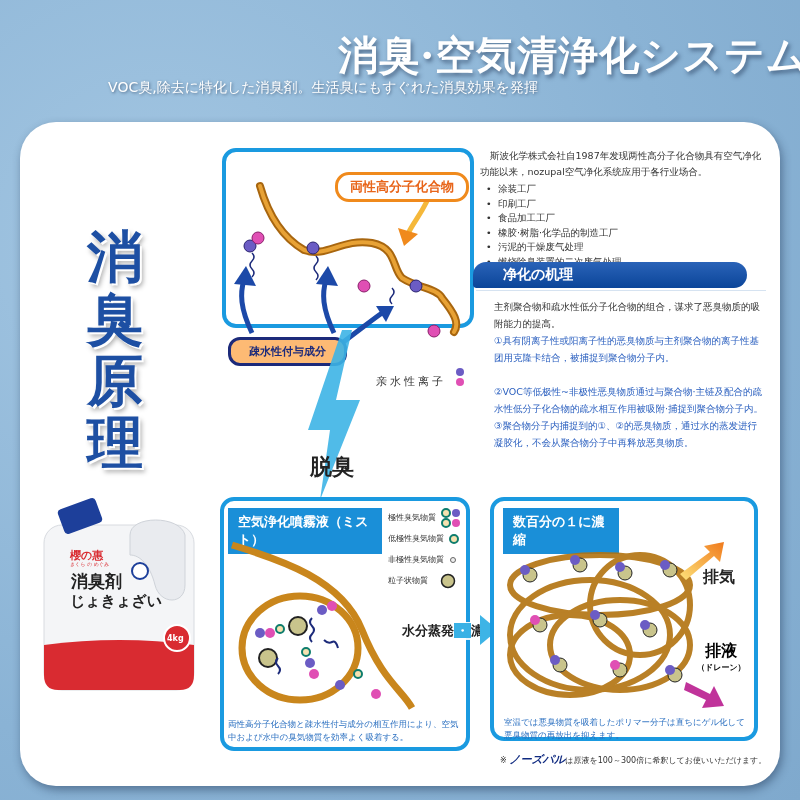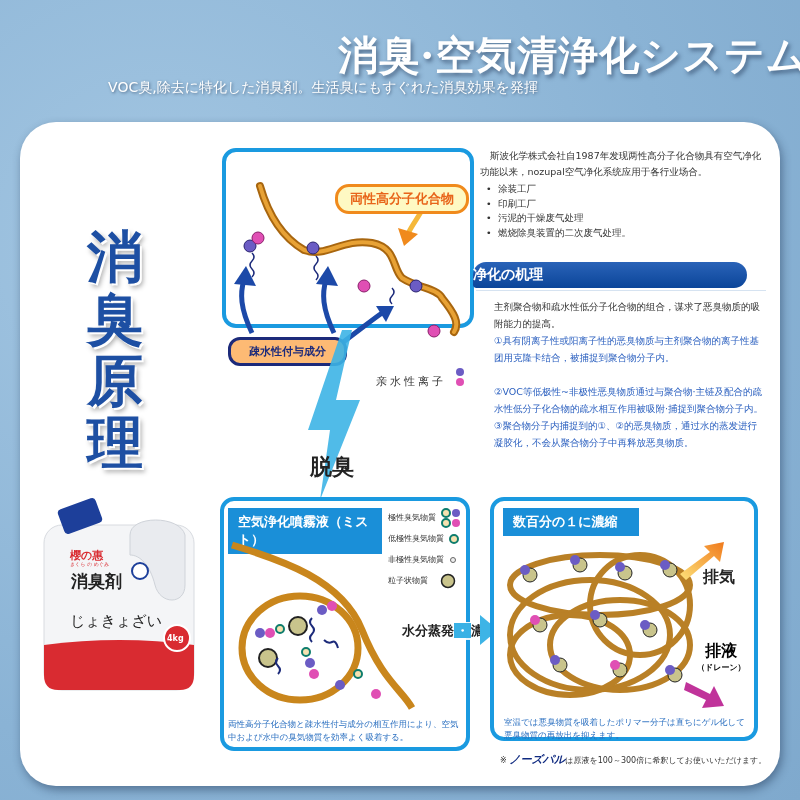--- a/index.html
+++ b/index.html
@@ -32,22 +32,22 @@
     text-shadow: 2px 2px 0 #fff, 3px 4px 5px rgba(0,0,0,0.35);
   }
   .panel {
     position: absolute; border: 4px solid #1a9ae0; border-radius: 14px; background: #fff;
   }
   .p1 { left: 222px; top: 148px; width: 252px; height: 180px; }
   .p2 { left: 220px; top: 497px; width: 250px; height: 254px; }
   .p3 { left: 490px; top: 497px; width: 268px; height: 244px; }
   svg { position: absolute; overflow: visible; }
   .tag-orange {
-    position: absolute; left: 335px; top: 184px; border: 3px solid #f08a1c; border-radius: 14px;
-    background: #fef9c3; padding: 3px 12px; font-size: 13px; font-weight: bold; color: #e8651a;
+    position: absolute; left: 335px; top: 172px; border: 3px solid #f08a1c; border-radius: 14px;
+    background: #ffffff; padding: 3px 12px; font-size: 13px; font-weight: bold; color: #e8651a;
   }
   .tag-navy {
     position: absolute; left: 228px; top: 337px; border: 3px solid #1c2a7a; border-radius: 12px;
     background: #fdba74; padding: 4px 18px; font-size: 11px; font-weight: bold; color: #1c2a7a;
   }
   .hydro {
     position: absolute; left: 376px; top: 374px; font-size: 11px; color: #333; letter-spacing: 3px;
   }
   .deodor {
     position: absolute; left: 310px; top: 452px; font-family: "DejaVu Serif", serif;
@@ -55,21 +55,21 @@
   }
   .intro {
     position: absolute; left: 480px; top: 148px; width: 285px; font-size: 9.5px; line-height: 16px; color: #333;
   }
   .intro ul { list-style: none; margin-top: 2px; }
   .intro li { padding-left: 18px; position: relative; line-height: 14.5px; }
   .intro li::before { content: "•"; position: absolute; left: 6px; }
   .mech-bar {
     position: absolute; left: 473px; top: 262px; width: 274px; height: 26px;
     background: linear-gradient(#2a63b8, #0b4599); border-radius: 14px 14px 14px 4px;
-    color: #fff; font-size: 14px; font-weight: bold; padding: 4px 0;
+    color: #fff; font-size: 14px; font-weight: bold; padding: 4px 30px;
   }
   .mech-line { position: absolute; left: 476px; top: 290px; width: 290px; height: 1px; background: #d6e3f1; }
   .mech {
     position: absolute; left: 494px; top: 298px; width: 270px; font-size: 9.5px; line-height: 17px; color: #333;
   }
   .mech .blue { color: #2a5fbf; }
   .mech p { margin-bottom: 0; }
   .mech .gap { height: 17px; }
   .p-head {
     position: absolute; background: #1a8fd8; color: #fff; font-weight: bold; font-size: 13px;
@@ -138,20 +138,22 @@
 <svg style="left:300px;top:330px" width="80" height="170" viewBox="0 0 80 170">
   <polygon points="42,0 52,0 36,70 60,70 20,170 30,100 8,100" fill="#3db4e6" opacity="0.9"></polygon>
 </svg>
 <div class="deodor">脱臭</div>
 
 <div class="intro">
   <p style="text-indent:10px">斯波化学株式会社自1987年发现两性高分子化合物具有空气净化功能以来，nozupal空气净化系统应用于各行业场合。</p>
   <ul>
     <li>涂装工厂</li>
     <li>印刷工厂</li>
+    <li>食品加工工厂</li>
+    <li>橡胶·树脂·化学品的制造工厂</li>
     <li>污泥的干燥废气处理</li>
     <li>燃烧除臭装置的二次废气处理。</li>
   </ul>
 </div>
 
 <div class="mech-bar">净化の机理</div>
 <div class="mech-line"></div>
 <div class="mech">
   <p>主剂聚合物和疏水性低分子化合物的组合，谋求了恶臭物质的吸附能力的提高。</p>
   <p class="blue">①具有阴离子性或阳离子性的恶臭物质与主剂聚合物的离子性基团用克隆卡结合，被捕捉到聚合物分子内。</p>
@@ -212,21 +214,21 @@
   <path d="M102 100 q4 4 8 2 q4 -2 6 6" stroke="#1c2a7a" stroke-width="2" fill="none"></path>
 </svg>
 <div class="caption" style="left:228px;top:718px;width:236px;">両性高分子化合物と疎水性付与成分の相互作用により、空気中および水中の臭気物質を効率よく吸着する。</div>
 
 <div class="evap"><span>水分蒸発</span><span class="dot">・</span><span>濃縮</span></div>
 <svg style="left:480px;top:615px" width="20" height="30">
     <polygon points="0,0 18,15 0,30" fill="#3db4e6"></polygon>
   </svg>
 
 <div class="panel p3"></div>
-<div class="p-head" style="left:503px;top:508px;width:136px;">数百分の１に濃縮</div>
+<div class="p-head" style="left:503px;top:508px;width:116px;">数百分の１に濃縮</div>
 <svg style="left:500px;top:545px" width="200" height="160" viewBox="0 0 200 160">
   <g fill="none" stroke="#b2730f" stroke-width="6" opacity="0.9">
     <ellipse cx="100" cy="40" rx="90" ry="30"></ellipse>
     <ellipse cx="90" cy="90" rx="80" ry="55"></ellipse>
     <ellipse cx="120" cy="100" rx="70" ry="45"></ellipse>
     <ellipse cx="70" cy="110" rx="60" ry="40"></ellipse>
     <ellipse cx="140" cy="60" rx="50" ry="50"></ellipse>
   </g>
   <g>
     <circle cx="30" cy="30" r="7" fill="#c9c48c" stroke="#222"></circle>
@@ -273,14 +275,14 @@
   <rect x="4" y="30" width="150" height="165" rx="18" fill="#f4f5f7" stroke="#d8dbe0"></rect>
   <path d="M90 40 C90 20 140 20 145 40 L145 90 C145 110 120 110 115 90 C110 70 100 60 90 60 Z" fill="#e9ebef" stroke="#cfd3d9"></path>
   <rect x="20" y="8" width="40" height="26" rx="4" fill="#1d3f9a" transform="rotate(-20 40 21)"></rect>
   <path d="M4 150 Q80 140 154 150 L154 180 Q154 195 140 195 L18 195 Q4 195 4 180 Z" fill="#d92b31"></path>
   <circle cx="137" cy="143" r="13" fill="#d92b31" stroke="#fff" stroke-width="2"></circle>
   <circle cx="100" cy="76" r="8" fill="#fff" stroke="#1d3f9a" stroke-width="2"></circle>
 </svg>
 <div style="position:absolute;left:70px;top:548px;font-size:11px;font-weight:bold;color:#d92b31;">櫻の惠</div>
 <div style="position:absolute;left:70px;top:561px;font-size:5px;color:#d92b31;">きくら の めぐみ</div>
 <div style="position:absolute;left:71px;top:570px;font-family:'DejaVu Serif',serif;font-size:17px;font-weight:bold;color:#222;">消臭剤</div>
-<div style="position:absolute;left:70px;top:612px;font-family:'DejaVu Serif',serif;font-size:15px;font-weight:normal;color:#222;text-align:center;">じょきょざい</div>
+<div style="position:absolute;left:70px;top:592px;font-family:'DejaVu Serif',serif;font-size:15px;font-weight:bold;color:#222;text-align:center;">じょきょざい</div>
 <div style="position:absolute;left:167px;top:634px;font-size:8px;font-weight:bold;color:#fff;">4kg</div>
 
 </body></html>

